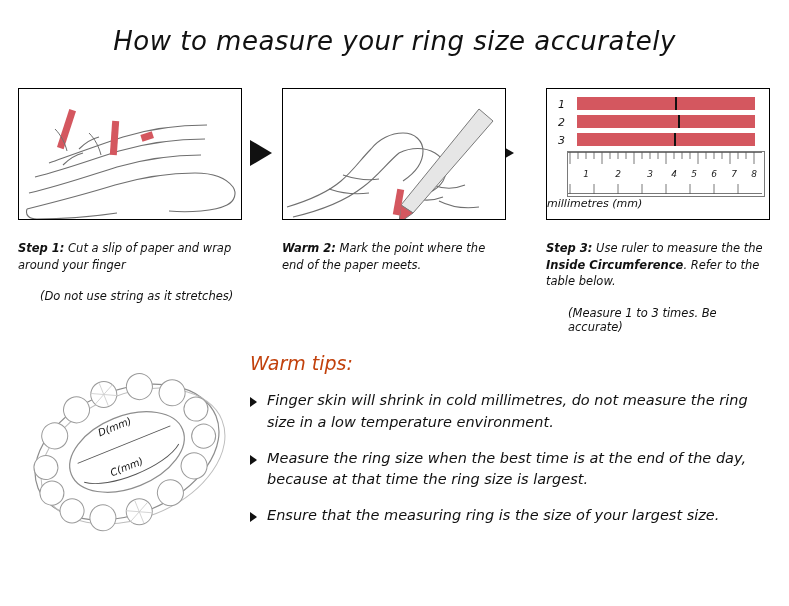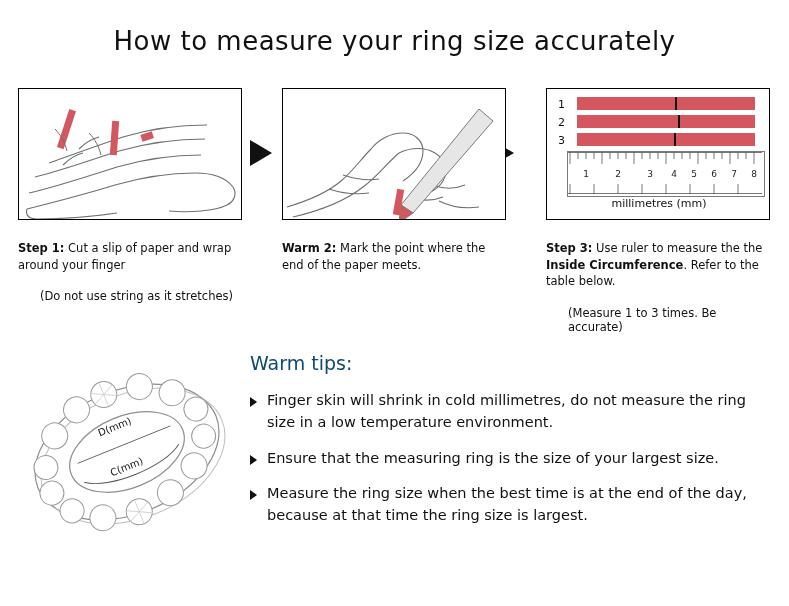--- a/index.html
+++ b/index.html
@@ -12,20 +12,21 @@
     height: 606px;
     font-family: "DejaVu Sans", sans-serif;
     color: #1a1a1a;
     overflow: hidden;
     position: relative;
   }
   .page {
     position: relative;
     width: 740px;
     height: 606px;
+    font-style: italic;
   }
 
   
   .title {
     position: absolute;
     left: 0;
     top: 26px;
     width: 789px;
     text-align: center;
     font-size: 26px;
@@ -113,21 +114,21 @@
     width: 196px;
     height: 44px;
     background: #ffffff;
     border: 1px solid #7a7a7a;
   }
   .ruler-label {
     position: absolute;
     left: 0;
     top: 108px;
     width: 224px;
-    text-align: center;
+    text-align: left;
     font-size: 11px;
     color: #111;
   }
 
   
   .bottom {
     position: absolute;
     left: 18px;
     top: 352px;
     width: 754px;
@@ -137,21 +138,21 @@
     width: 218px;
     position: relative;
     height: 220px;
   }
   .tips {
     margin-left: 14px;
     width: 510px;
   }
   .tips-title {
     font-size: 19px;
-    color: #0c4a6e;
+    color: #c2410c;
     margin-bottom: 16px;
   }
   .tip {
     display: flex;
     align-items: flex-start;
     margin-bottom: 14px;
     font-size: 14.5px;
     line-height: 1.5;
     color: #111111;
   }
@@ -360,22 +361,22 @@
 
     <div class="tips">
       <div class="tips-title">Warm tips:</div>
 
       <div class="tip">
         <span class="tip-marker"></span>
         <span class="tip-text">Finger skin will shrink in cold millimetres, do not measure the ring size in a low temperature environment.</span>
       </div>
       <div class="tip">
         <span class="tip-marker"></span>
-        <span class="tip-text">Ensure that the measuring ring is the size of your largest size.</span>
+        <span class="tip-text">Measure the ring size when the best time is at the end of the day, because at that time the ring size is largest.</span>
       </div>
       <div class="tip">
         <span class="tip-marker"></span>
-        <span class="tip-text">Measure the ring size when the best time is at the end of the day, because at that time the ring size is largest.</span>
+        <span class="tip-text">Ensure that the measuring ring is the size of your largest size.</span>
       </div>
     </div>
   </div>
 
 </div>
 
 </body></html>

